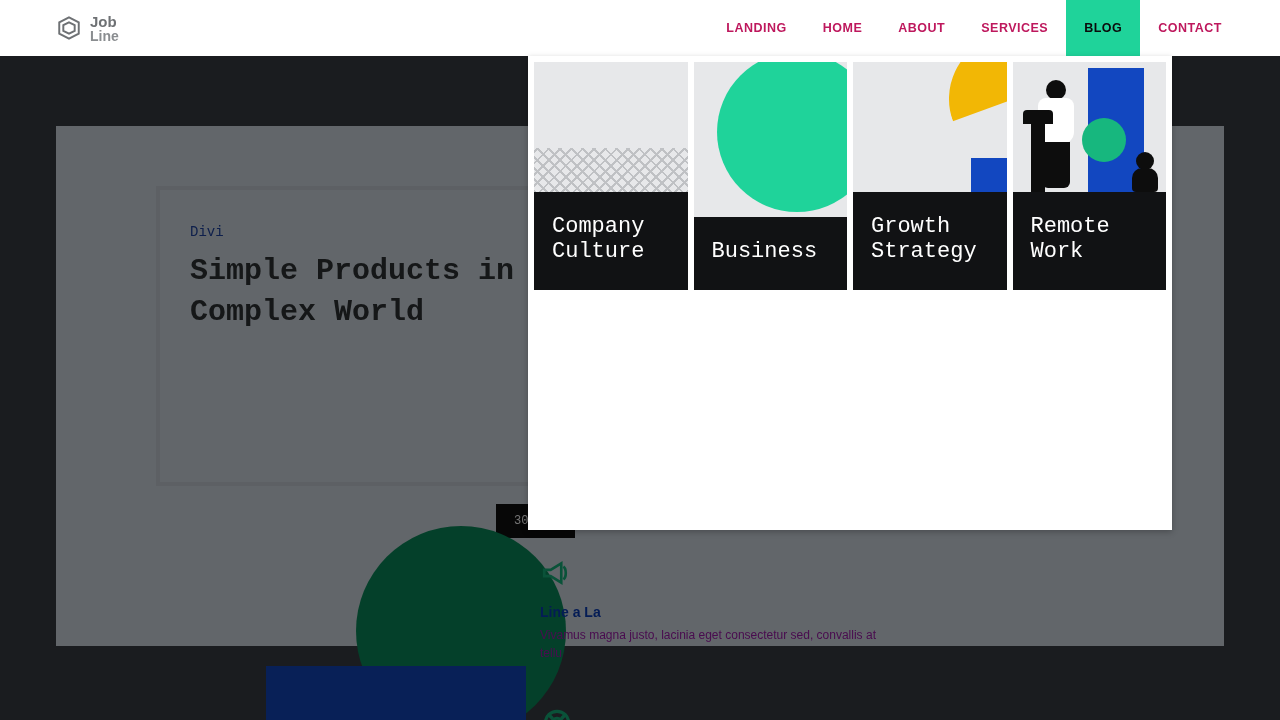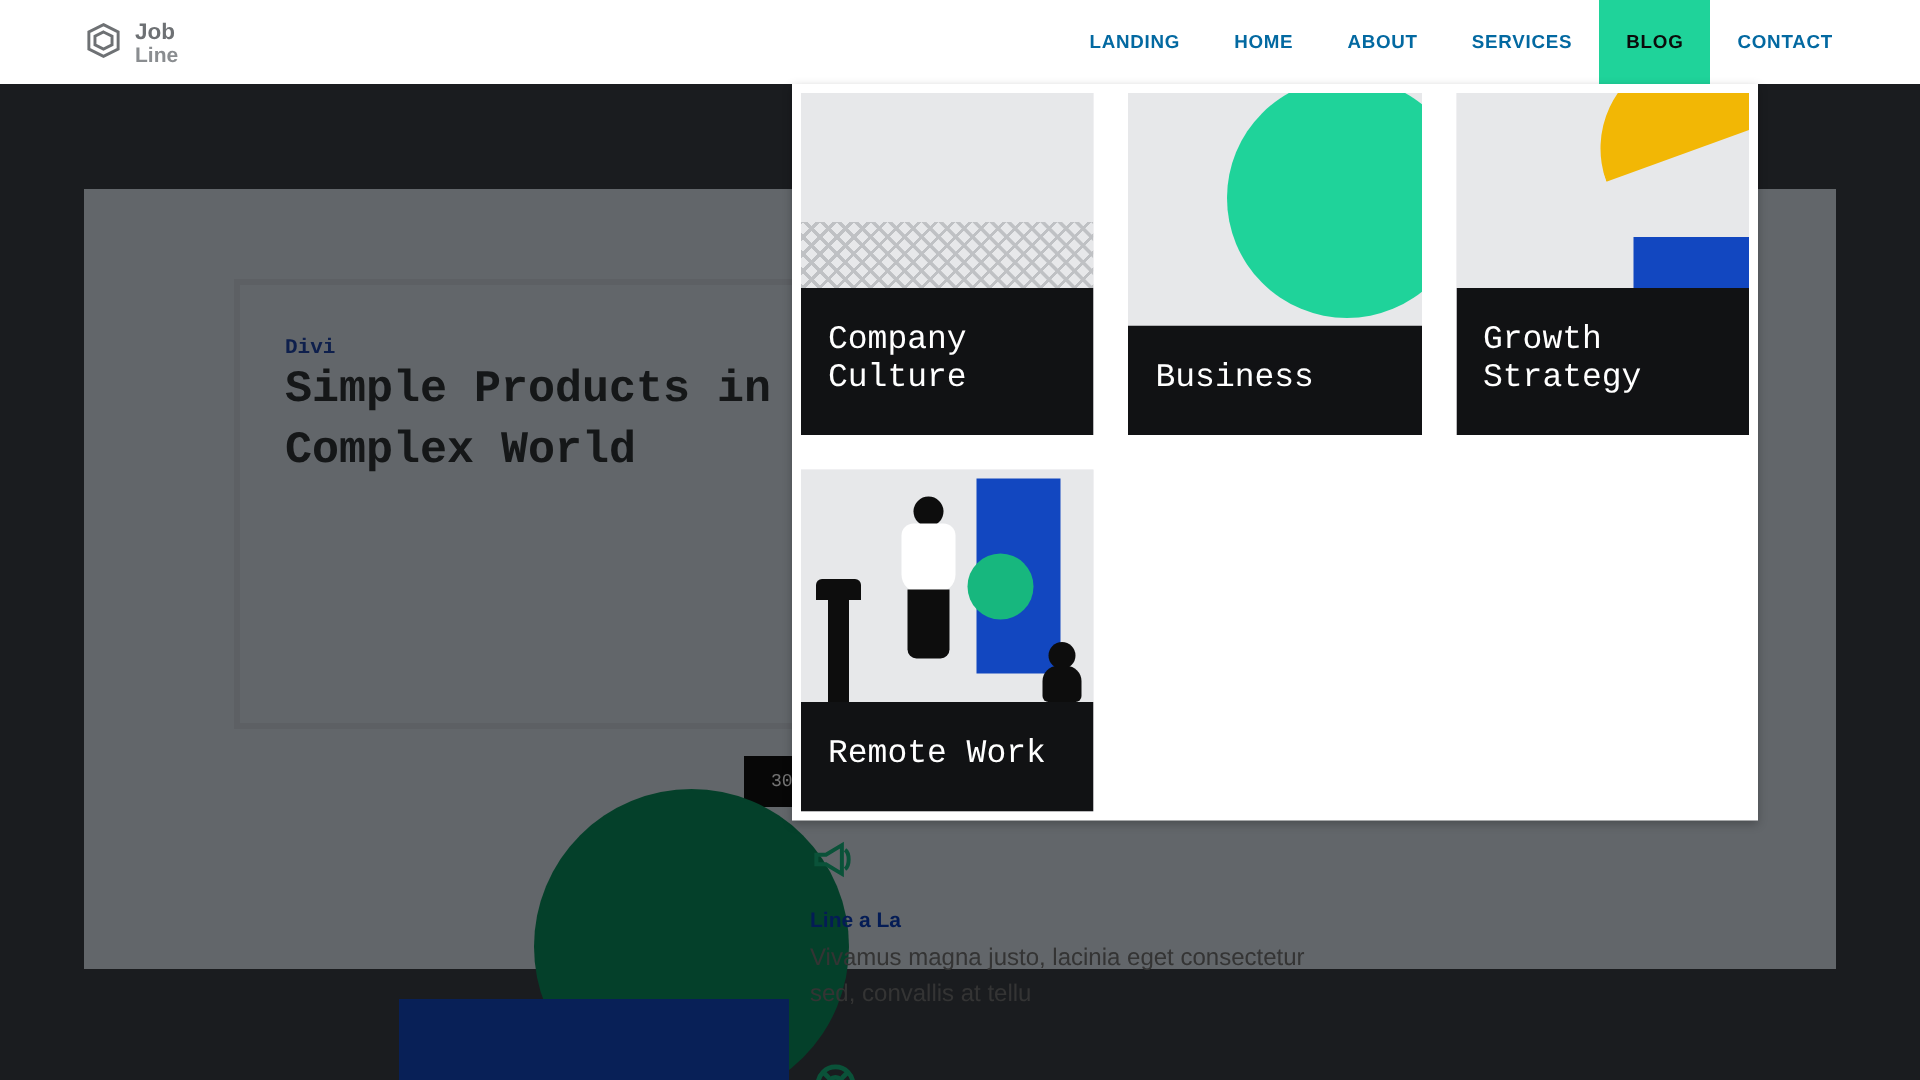--- a/index.html
+++ b/index.html
@@ -5,45 +5,45 @@
   * { margin: 0; padding: 0; box-sizing: border-box; }
   html, body { width: 1280px; height: 720px; overflow: hidden; font-family: Arial, Helvetica, sans-serif; background: #fff; }
 
   
   .topbar { position: relative; z-index: 5; height: 56px; background: #fff; display: flex; align-items: center; justify-content: space-between; padding: 0 40px 0 56px; }
   .logo { display: flex; align-items: flex-end; gap: 8px; color: #6e7174; font-weight: 600; font-size: 15px; }
   .logo svg { width: 26px; height: 26px; }
   .logo .line2 { display: block; font-size: 14px; color: #8a8d90; margin-top: -2px; }
 
   .nav { display: flex; align-items: stretch; height: 56px; }
-  .nav a { display: flex; align-items: center; padding: 0 18px; font-size: 12.5px; font-weight: 700; letter-spacing: .5px; color: #0369a1; text-decoration: none; }
+  .nav a { display: flex; align-items: center; padding: 0 18px; font-size: 12.5px; font-weight: 700; letter-spacing: .5px; color: #be185d; text-decoration: none; }
   .nav a.active { background: #1fd39a; color: #0b0b0b; }
 
   
   .page { position: absolute; inset: 56px 0 0 0; background: #3a3f45; overflow: hidden; }
   .dim { position: absolute; inset: 0; background: rgba(0,0,0,0.55); z-index: 2; }
 
   .hero-wrap { position: absolute; left: 56px; top: 70px; width: 1168px; height: 520px; background: #d9e2ea; }
   .hero-inner { position: absolute; left: 100px; top: 60px; width: 560px; height: 300px; border: 4px solid #cfd6de; padding: 34px 30px; background: transparent; }
-  .eyebrow { font-family: "Courier New", monospace; font-size: 14px; color: #1f46a8; font-weight: 700; margin-bottom: 0; }
+  .eyebrow { font-family: "Courier New", monospace; font-size: 14px; color: #1f46a8; font-weight: 400; margin-bottom: 11px; }
   .hero-h { font-family: "Courier New", monospace; font-size: 30px; font-weight: 700; color: #2f3336; line-height: 1.35; }
   .cta { position: absolute; left: 440px; top: 378px; background: #111; color: #fff; font-size: 12px; padding: 10px 18px; font-family: "Courier New", monospace; }
 
   .green-circle { position: absolute; left: 300px; top: 400px; width: 210px; height: 210px; border-radius: 50%; background: #0b8f5d; }
   .blue-block  { position: absolute; left: 210px; top: 540px; width: 260px; height: 220px; background: #1247c0; }
 
   .feat { position: absolute; left: 484px; width: 420px; }
   .feat.f1 { top: 430px; }
   .feat.f2 { top: 580px; }
   .feat .ico { width: 34px; height: 34px; margin-bottom: 10px; }
   .feat h4 { font-size: 14px; color: #0b3fbd; font-weight: 700; margin-bottom: 6px; }
-  .feat p  { font-size: 16px; color: #737373; line-height: 1.5; max-width: 360px; }
+  .feat p  { font-size: 12px; color: #a21caf; line-height: 1.5; max-width: 360px; }
 
   
-  .mega { position: absolute; top: 56px; left: 528px; width: 644px; background: #fff; z-index: 10; padding: 6px; display: grid; grid-template-columns: 1fr 1fr 1fr; grid-template-rows: 1fr 1fr; gap: 23px; box-shadow: 0 2px 6px rgba(0,0,0,0.25); }
+  .mega { position: absolute; top: 56px; left: 528px; width: 644px; background: #fff; z-index: 10; padding: 6px; display: grid; grid-template-columns: 1fr 1fr 1fr 1fr; grid-template-rows: 1fr 1fr; gap: 6px; box-shadow: 0 2px 6px rgba(0,0,0,0.25); }
   .card { background: #e7e8ea; display: flex; flex-direction: column; cursor: pointer; height: 228px; overflow: hidden; }
   .card .art { flex: 1; position: relative; background: #e7e8ea; overflow: hidden; }
   .card .label { background: #111214; color: #fff; font-family: "Courier New", monospace; font-size: 22px; padding: 22px 18px 26px; }
 
   
   .art1::after { content:""; position:absolute; left:0; right:0; bottom:0; height:44px;
     background: repeating-linear-gradient(45deg,#bfc1c4 0 2px, transparent 2px 8px),
                 repeating-linear-gradient(-45deg,#bfc1c4 0 2px, transparent 2px 8px); }
 
   

